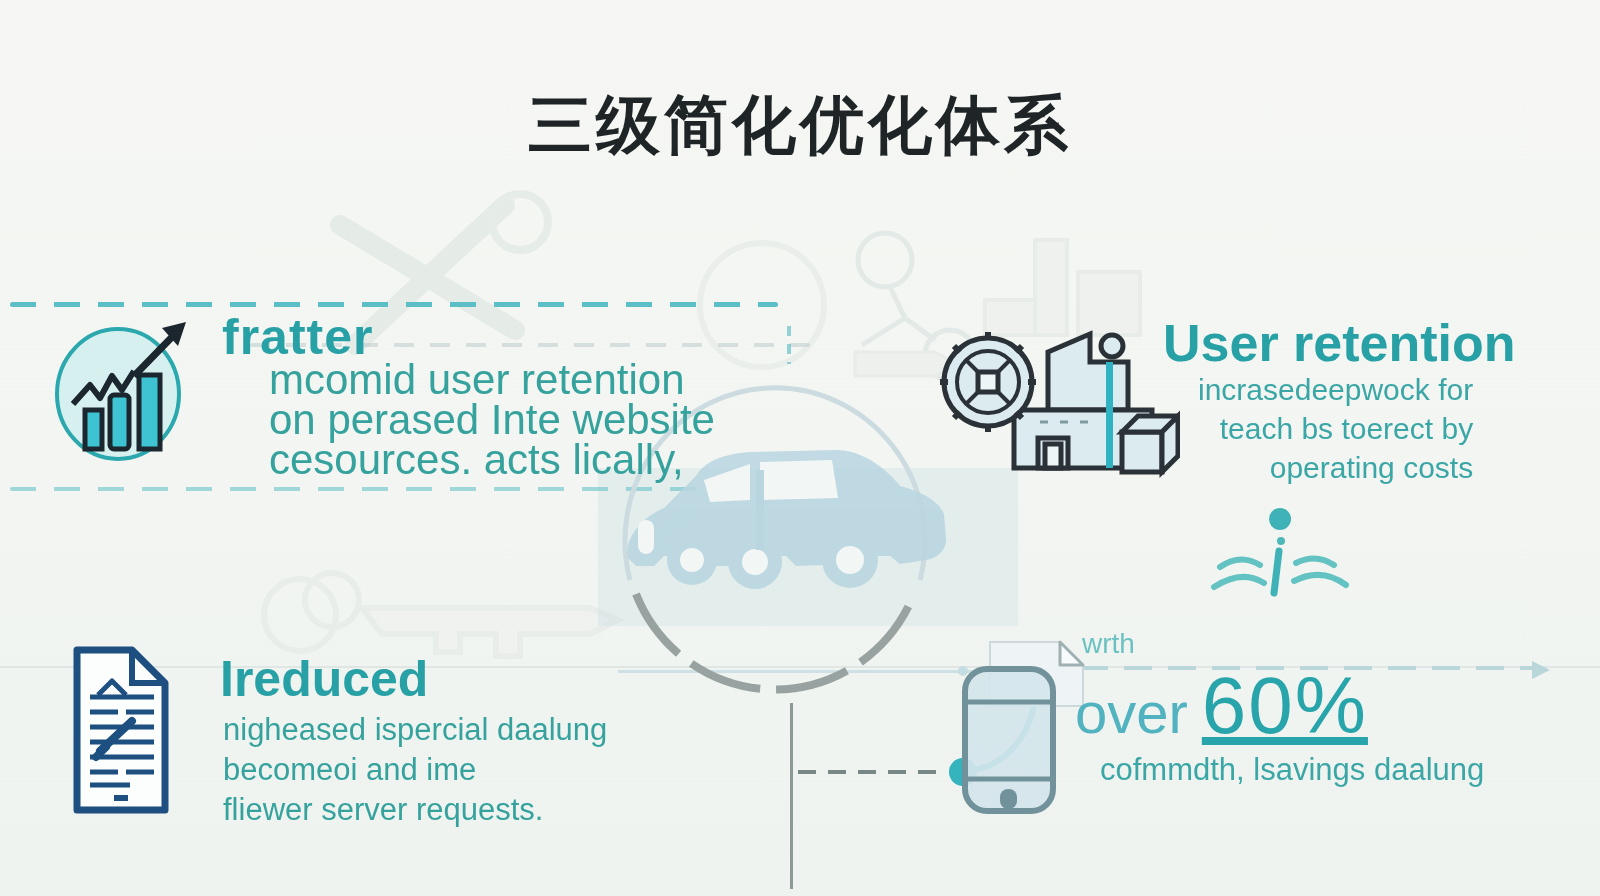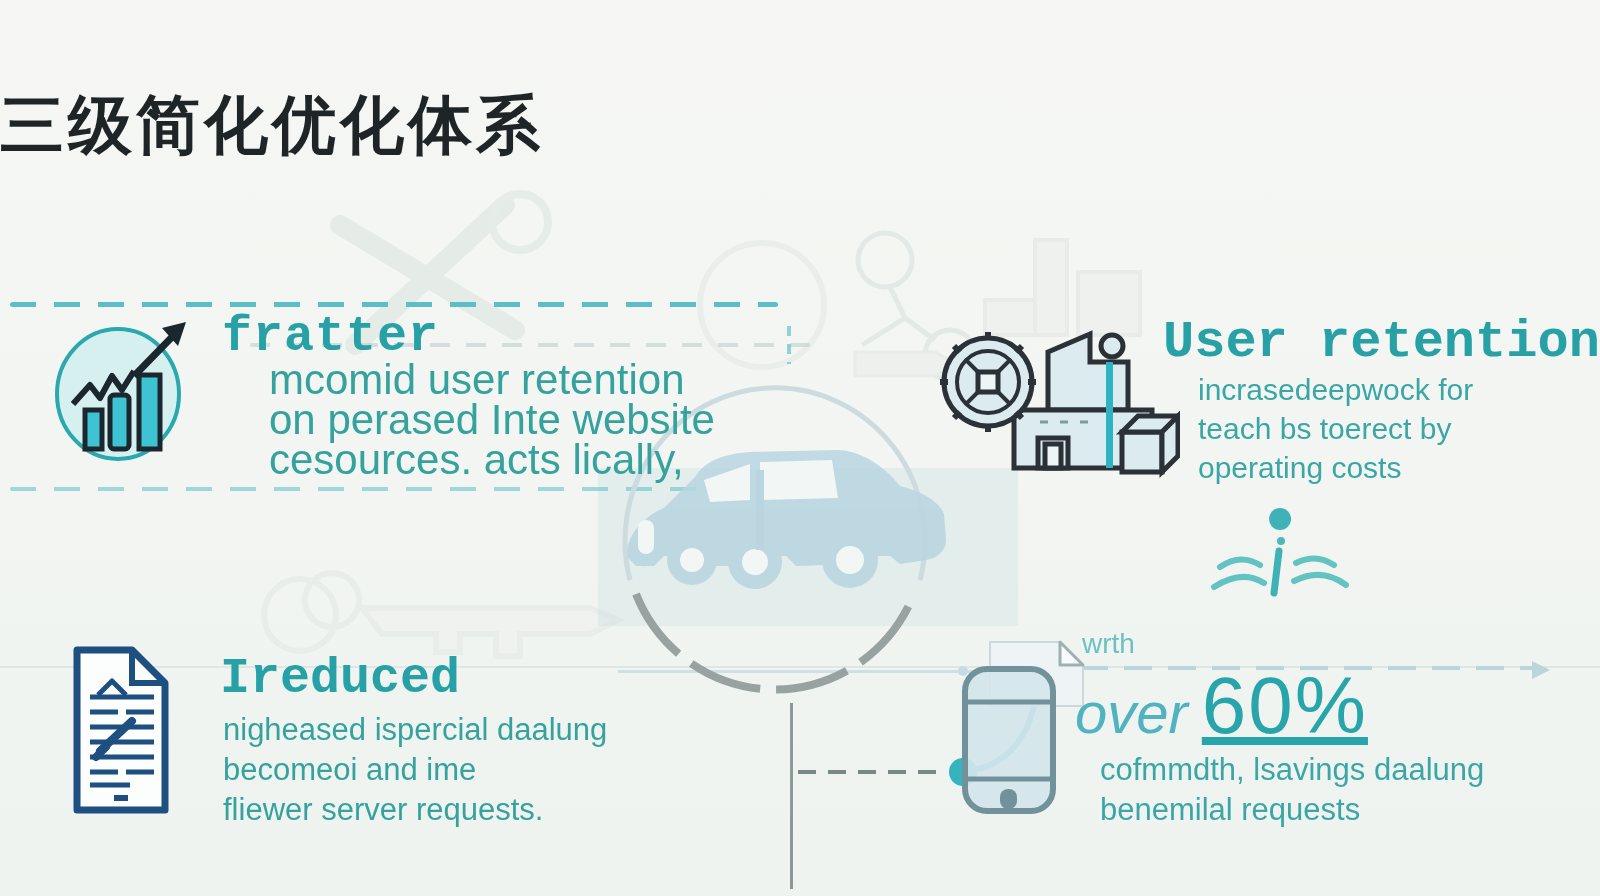--- a/index.html
+++ b/index.html
@@ -4,48 +4,48 @@
 <style>
   html,body{margin:0;padding:0;}
   body{font-family:"Liberation Sans", sans-serif; background:#e8e8e6;}
   .stage{
     position:relative; width:1600px; height:896px; overflow:hidden;
     background:linear-gradient(180deg,#f6f7f4 0%,#f2f5f1 55%,#eef3f0 100%);
   }
   .abs{position:absolute;}
   
   .title{
-    left:0; top:82px; width:1600px; text-align:left;
+    left:0; top:82px; width:1600px; text-align:center;
     font-size:64px; font-weight:600; color:#1f2527; letter-spacing:4px;
   }
   
   .dash-h{height:5px; background:repeating-linear-gradient(90deg,#5cbec6 0 26px,transparent 26px 44px); border-radius:3px;}
   .dash-h.faint{height:4px; background:repeating-linear-gradient(90deg,#aabfc1 0 20px,transparent 20px 36px); opacity:.42;}
   .dash-h.soft{opacity:.55;}
   .thin-line{height:2px; background:#e0e6e3;}
   .blue-line{height:3px; background:#cfe0e5;}
   .dash-arrow{height:4px; background:repeating-linear-gradient(90deg,#b9d6db 0 28px,transparent 28px 44px);}
   .arrow-head{width:0;height:0;border-left:18px solid #b9d6db;border-top:9px solid transparent;border-bottom:9px solid transparent;}
   .dash-v{width:4px; background:repeating-linear-gradient(180deg,#5cbec6 0 10px,transparent 10px 18px); opacity:.65;}
   .grey-v{width:3px; background:#8e9896;}
   .grey-dash{height:4px; background:repeating-linear-gradient(90deg,#788886 0 18px,transparent 18px 30px);}
   .dot{border-radius:50%;}
   
-  .heading{font-weight:600; color:#27a1a5;font-family:Liberation Mono, monospace;}
+  .heading{font-weight:600; color:#27a1a5;}
   .h-tl{left:222px; top:308px; font-size:50px; letter-spacing:1px;}
   .h-tr{left:1163px; top:313px; font-size:52px;}
   .h-bl{left:220px; top:650px; font-size:50px;}
   .para{color:#35a29d;}
   .p-tl{left:225px; top:360px; font-size:42px; line-height:40px;margin-left:44px;}
-  .p-tr{left:1198px; top:370px; font-size:30px; line-height:39px; color:#3aa6a6;}
+  .p-tr{left:1198px; top:370px; font-size:30px; line-height:39px; color:#3aa6a6;text-align:right;}
   .p-bl{left:223px; top:710px; font-size:31px; line-height:40px;}
   .p-br{left:1100px; top:750px; font-size:31px; line-height:40px; color:#3aa6a6;}
   .pre-word{left:1082px; top:628px; font-size:28px; color:#6cc2c2;}
   .stat{left:1075px; top:660px; display:flex; align-items:baseline; gap:14px;}
-  .stat .prefix{font-size:58px; color:#51b2c0; font-weight:500;font-style:italic;}
+  .stat .prefix{font-size:58px; color:#51b2c0; font-weight:500;}
   .stat .value{font-size:80px; color:#28a5ab; font-weight:500; letter-spacing:2px;text-decoration:underline;}
   svg{display:block;}
 </style>
 </head>
 <body>
 
 <div class="stage">
 
   <svg class="abs" style="left:0;top:0" width="1600" height="896" viewBox="0 0 1600 896">
     <g fill="none" stroke="#e4eae6" stroke-width="20" stroke-linecap="round" opacity="0.9">
@@ -224,16 +224,15 @@
     <line x1="27" y1="143" x2="111" y2="143" stroke="#72929b" stroke-width="5"></line>
     <rect x="60" y="153" width="17" height="20" rx="8" fill="#72929b"></rect>
   </svg>
   <div class="abs pre-word">wrth</div>
   <div class="abs stat">
     <span class="prefix">over</span>
     <span class="value">60%</span>
   </div>
   <div class="abs para p-br">
     <div>cofmmdth, lsavings daalung</div>
-    <div>benemilal requests</div>
   </div>
 
 </div>
 
 </body></html>

